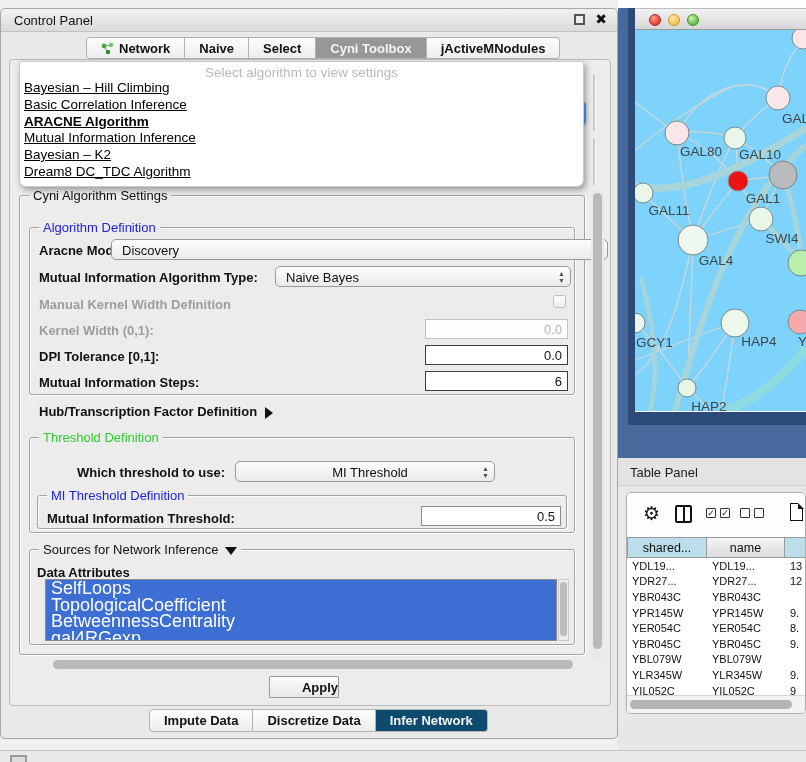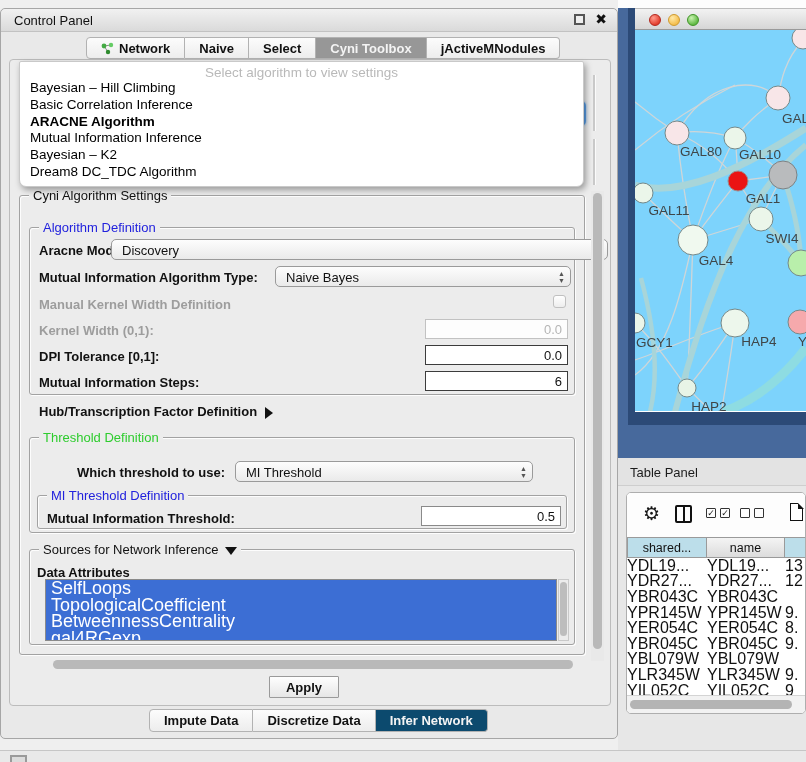--- a/index.html
+++ b/index.html
@@ -35,21 +35,21 @@
     font-size:9px; line-height:9px; text-align:center; color:#222; }
   .doc-icon { position:absolute; left:163px; top:10px; width:13px; height:18px; border:1.5px solid #111; background:#fff; }
   .doc-icon::after { content:""; position:absolute; right:-1.5px; top:-1.5px; border-style:solid; border-width:0 6px 6px 0; border-color:#fff #fff #111 #111; }
   #grid { position:absolute; left:0; top:44px; width:220px; }
   .g-head { display:grid; grid-template-columns:80px 78px 62px; height:21px; }
   .g-head > div { border:1px solid #9a9a9a; border-left:none; font-size:12.5px; display:flex; align-items:center; justify-content:center; color:#111; }
   .g-head > div:first-child { border-left:1px solid #9a9a9a; }
   .hl { background:#bcdeea; }
   .hg { background:linear-gradient(#f4f4f4,#dcdcdc); }
   .g-row { display:grid; grid-template-columns:80px 78px 62px; height:15.6px; }
-  .g-row > div { font-size:16px; color:#111; white-space:nowrap; overflow:hidden; display:flex; align-items:center; }
+  .g-row > div { font-size:11px; color:#111; padding-left:5px; white-space:nowrap; overflow:hidden; display:flex; align-items:center; }
   #table-hscroll { position:absolute; left:0; top:202px; width:180px; height:18px; background:#f2f2f2; border-top:1px solid #d4d4d4; }
   #table-hscroll .thumb { position:absolute; left:3px; top:4px; width:162px; height:9px; background:#b4b4b4; border-radius:5px; }
 
   
   #control-panel { position:absolute; left:0; top:8px; width:618px; height:731px;
     background:#e9e9e9; border:1px solid #a6a6a6; border-radius:5px; }
   #cp-titlebar { position:absolute; left:0; top:0; width:616px; height:23px;
     background:linear-gradient(#f1f1f1,#dadada); border-bottom:1px solid #c2c2c2; border-radius:5px 5px 0 0; }
   #cp-title { position:absolute; left:13px; top:4px; font-size:13px; color:#111; }
   #float-icon { position:absolute; right:32px; top:5px; width:11px; height:11px; border:2px solid #555; background:#eee; }
@@ -71,21 +71,21 @@
   #bg-combo { position:absolute; left:40px; top:152px; width:535px; height:24px; background:#f6f6f6;
     border:1px solid #9c9c9c; border-radius:5px; font-size:12.5px; color:#9a9a9a; padding:5px 0 0 10px; }
   #focus-spin { position:absolute; left:568px; top:92px; width:17px; height:25px; background:#fff;
     border:2px solid #5a9fe8; border-radius:5px; box-shadow:0 0 3px #79b6f2; }
   .spin-arrows { position:absolute; right:2px; top:2px; width:10px; text-align:center; font-size:6px; line-height:6px; color:#444; }
 
   
   #algo-overlay { position:absolute; left:18px; top:52px; width:565px; height:126px; background:#fff;
     border:1px solid #c9c9c9; border-radius:2px 2px 7px 7px; box-shadow:2px 3px 6px rgba(0,0,0,.35); z-index:50; }
   #algo-prompt { text-align:center; font-size:13.5px; color:#b9b9b9; padding-top:3px; }
-  .algo-item { font-size:13.5px; color:#000; padding:0 0 0 10px; height:16.8px; line-height:16.8px; white-space:nowrap; }
+  .algo-item { font-size:13.5px; color:#000; padding:0 0 0 4px; height:16.8px; line-height:16.8px; white-space:nowrap;text-decoration:underline; }
   .algo-item.bold { font-weight:bold; }
 
   
   #settings-pane { position:absolute; left:12px; top:176px; width:592px; height:488px; background:#ececec; }
   .group { position:absolute; border:1px solid #a2a2a2; border-radius:3px; box-shadow:1px 1px 0 #fdfdfd inset, 1px 1px 0 #fdfdfd; }
   .group-title { position:absolute; top:-8px; left:9px; background:#ececec; padding:0 4px; font-size:13px; white-space:nowrap; }
   .t-black { color:#111; } .t-blue { color:#2222dd; } .t-green { color:#2ecc2e; }
   .lbl { position:absolute; font-size:13px; font-weight:bold; color:#111; white-space:nowrap; }
   .lbl.dis { color:#9d9d9d; }
   .combo { position:absolute; height:21px; background:linear-gradient(#fdfdfd,#eaeaea);
@@ -104,21 +104,21 @@
   #attr-vscroll { position:absolute; left:557px; top:570px; width:11px; height:70px; background:#ececec; border:1px solid #c9c9c9; }
   #attr-vscroll .thumb { position:absolute; left:1px; top:2px; width:7px; height:62px; background:#bdbdbd; border-radius:4px; }
 
   #set-vscroll { position:absolute; left:578px; top:6px; width:13px; height:470px; background:#e9e9e9; }
   #set-vscroll .thumb { position:absolute; left:2px; top:2px; width:9px; height:456px; background:#b9b9b9; border-radius:5px; }
   #set-hscroll { position:absolute; left:30px; top:474px; width:540px; height:12px; }
   #set-hscroll .thumb { position:absolute; left:10px; top:1px; width:520px; height:9px; background:#b9b9b9; border-radius:5px; }
 
   #apply-btn { position:absolute; left:268px; top:667px; width:70px; height:22px;
     background:linear-gradient(#fefefe,#e6e6e6); border:1px solid #9a9a9a; border-radius:1px;
-    font-size:13px; font-weight:bold; color:#111; text-align:center; padding-top:3px; }
+    font-size:13px; font-weight:bold; color:#111; text-align:right; padding-top:3px; }
 
   #bottom-tab-bar { position:absolute; left:148px; top:700px; height:23px; display:flex; }
   .btab { height:23px; display:flex; align-items:center; padding:0 14px; font-size:13px; font-weight:600; color:#111;
     background:linear-gradient(#fcfcfc,#ededed); border:1px solid #b2b2b2; border-left:none; }
   .btab:first-child { border-left:1px solid #b2b2b2; border-radius:4px 0 0 4px; }
   .btab:last-child { border-radius:0 4px 4px 0; }
   .btab.selected { background:#0c4a6e; color:#f4f4f4; }
 
   #bottom-strip { position:absolute; left:0; top:750px; width:806px; height:12px; background:#e9e9e9; border-top:1px solid #c6c6c6; z-index:60; }
   #corner-icon { position:absolute; left:10px; top:4px; width:17px; height:14px; border:2px solid #9a9a9a; background:#dcdcdc; }
@@ -368,21 +368,21 @@
       <div class="field strong" style="left:412px; top:186px; width:143px;">6</div>
 
       <span class="lbl" style="left:26px; top:219px;">
         <span>Hub/Transcription Factor Definition</span><span class="tri-right"></span>
       </span>
 
       <div class="group" style="left:16px; top:252px; width:546px; height:96px;">
         <span class="group-title t-green">Threshold Definition</span>
       </div>
       <span class="lbl" style="left:64px; top:280px;">Which threshold to use:</span>
-      <div class="combo" style="left:222px; top:276px; width:298px;">
+      <div class="combo" style="left:222px; top:276px; width:260px;text-align:center;">
         <span>MI Threshold</span>
         <span class="arr">▲<br>▼</span>
       </div>
       <div class="group" style="left:24px; top:310px; width:530px; height:34px;">
         <span class="group-title t-blue">MI Threshold Definition</span>
       </div>
       <span class="lbl" style="left:34px; top:326px;text-align:right;">Mutual Information Threshold:</span>
       <div class="field" style="left:408px; top:321px; width:140px;">0.5</div>
 
       <div class="group" style="left:16px; top:364px; width:546px; height:96px;">

